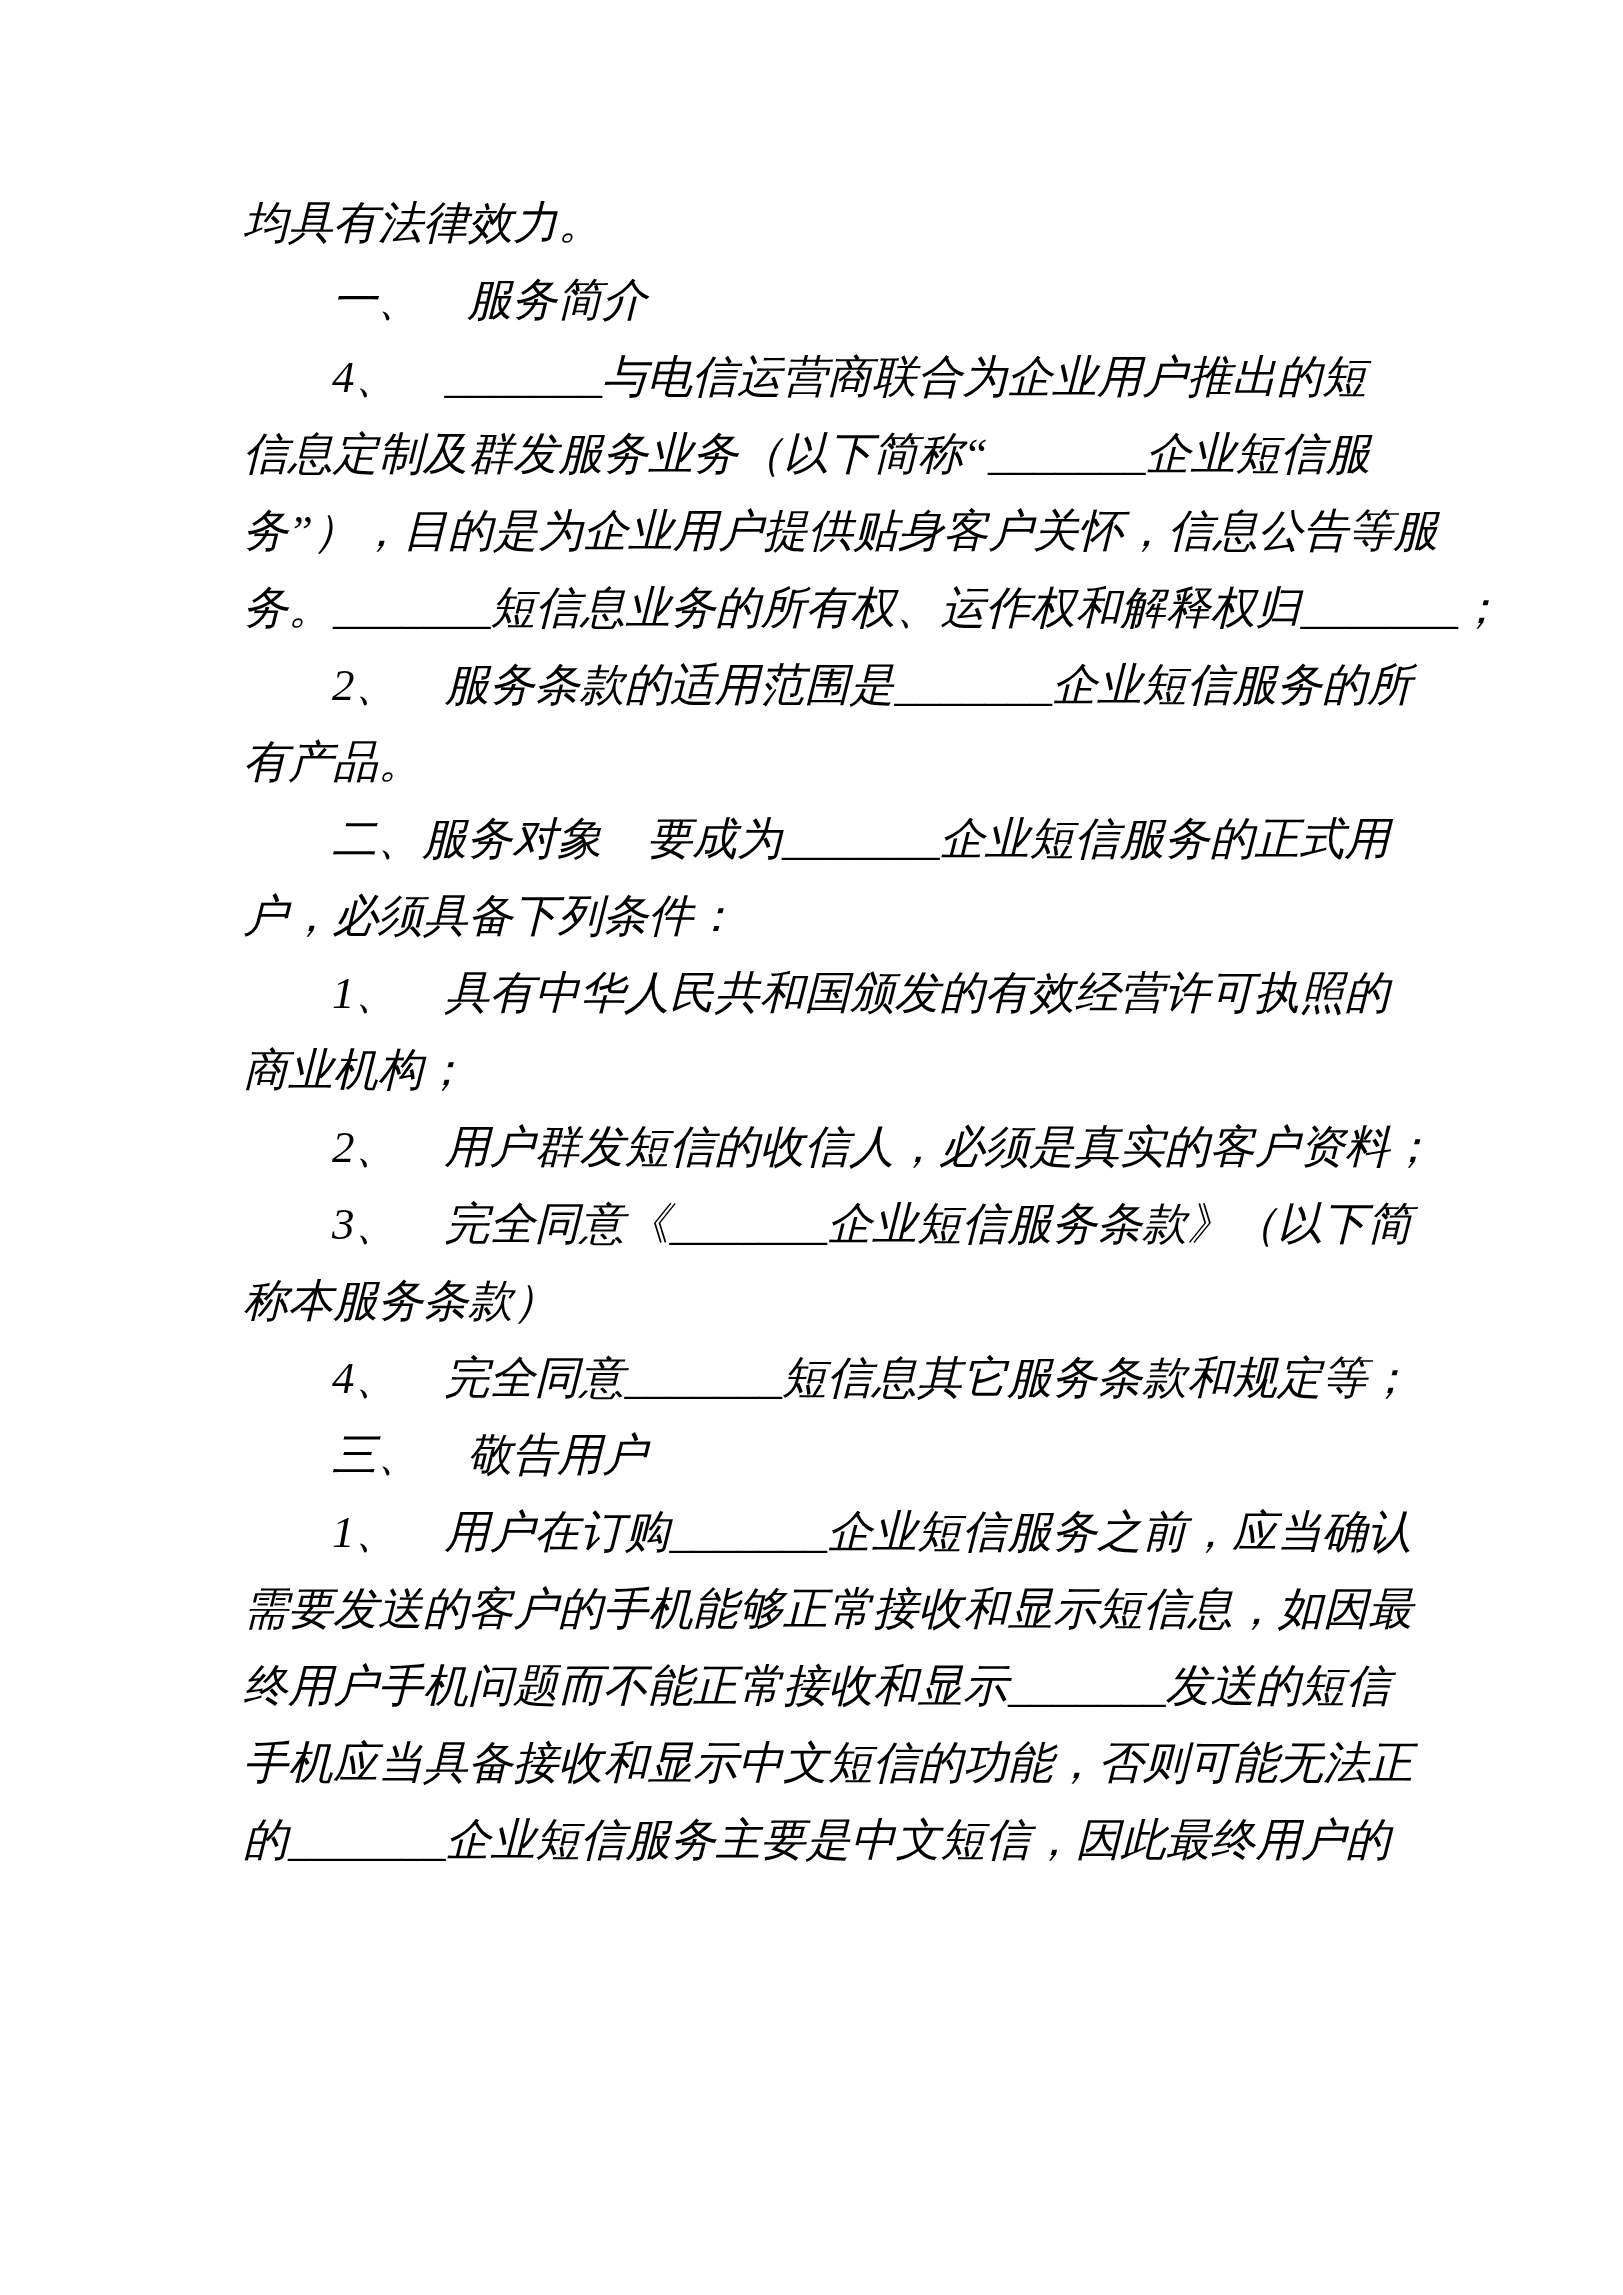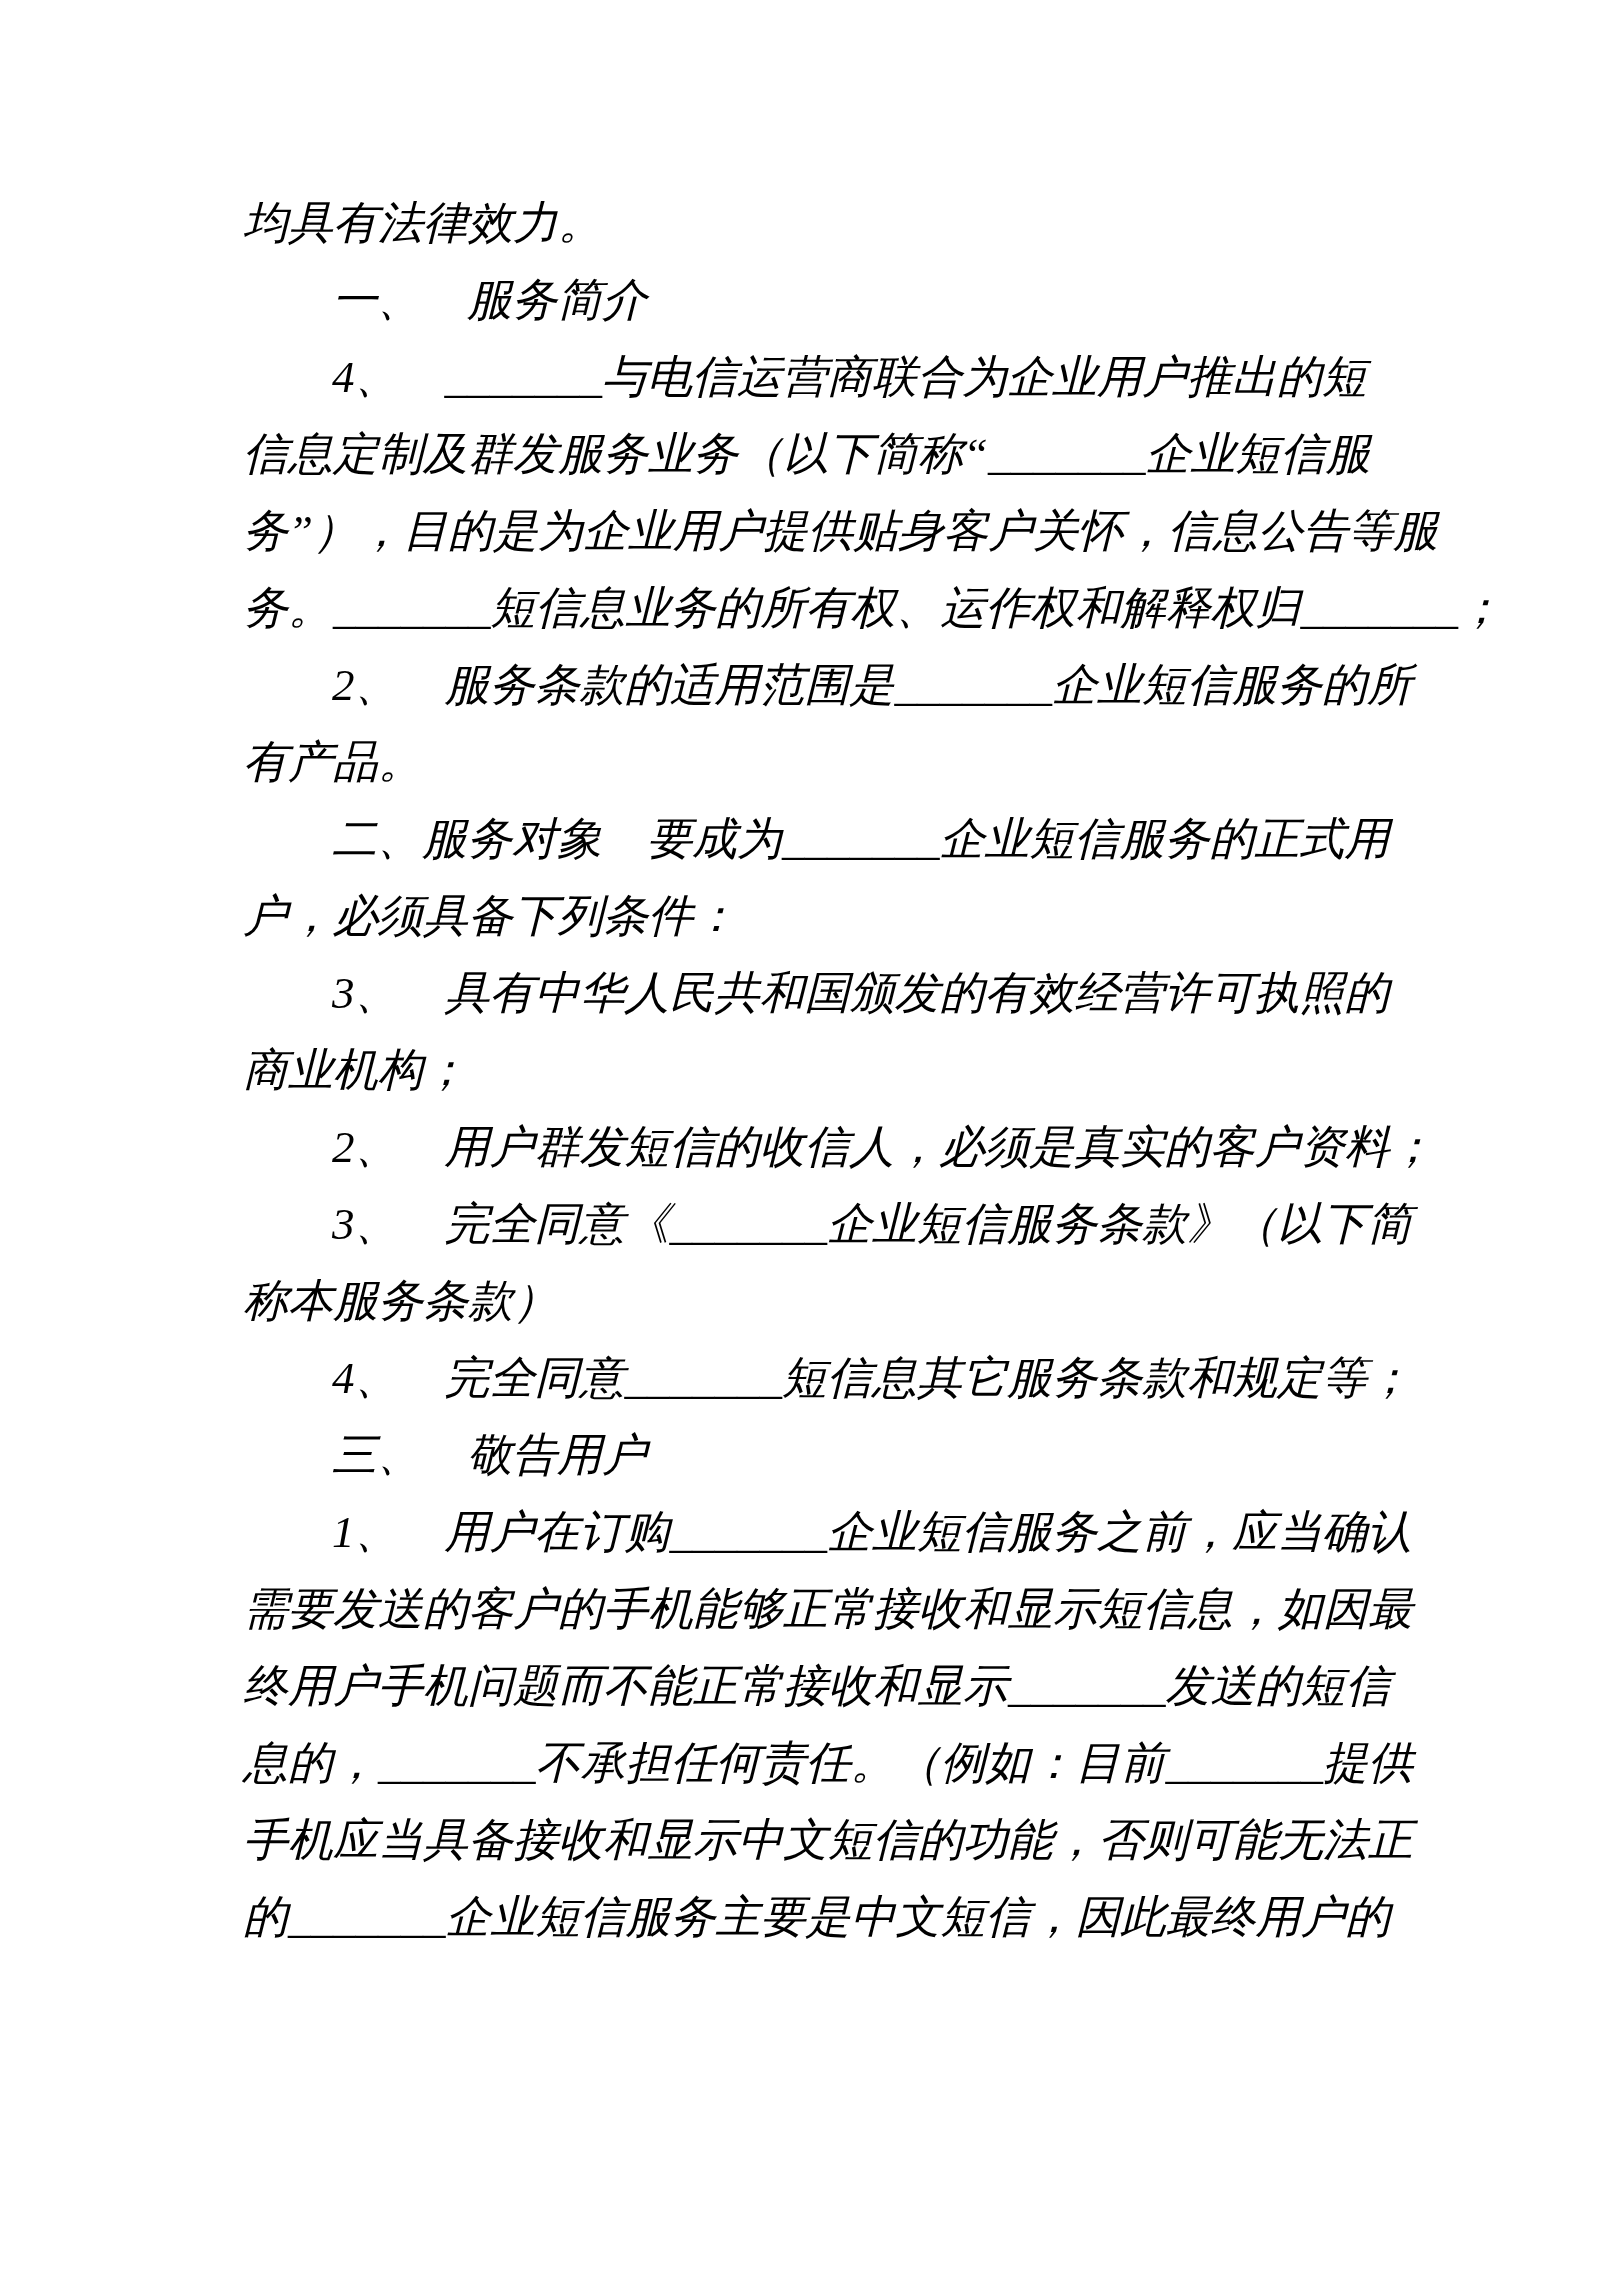--- a/index.html
+++ b/index.html
@@ -44,28 +44,27 @@
     <div class="line">均具有法律效力。</div>
     <div class="line indent">一、　服务简介</div>
     <div class="line indent">4、　_______与电信运营商联合为企业用户推出的短</div>
     <div class="line">信息定制及群发服务业务（以下简称“_______企业短信服</div>
     <div class="line">务”），目的是为企业用户提供贴身客户关怀，信息公告等服</div>
     <div class="line">务。_______短信息业务的所有权、运作权和解释权归_______；</div>
     <div class="line indent">2、　服务条款的适用范围是_______企业短信服务的所</div>
     <div class="line">有产品。</div>
     <div class="line indent">二、服务对象　要成为_______企业短信服务的正式用</div>
     <div class="line">户，必须具备下列条件：</div>
-    <div class="line indent">3、　具有中华人民共和国颁发的有效经营许可执照的</div>
+    <div class="line indent">1、　具有中华人民共和国颁发的有效经营许可执照的</div>
     <div class="line">商业机构；</div>
     <div class="line indent">2、　用户群发短信的收信人，必须是真实的客户资料；</div>
     <div class="line indent">3、　完全同意《_______企业短信服务条款》（以下简</div>
     <div class="line">称本服务条款）</div>
     <div class="line indent">4、　完全同意_______短信息其它服务条款和规定等；</div>
     <div class="line indent">三、　敬告用户</div>
     <div class="line indent">1、　用户在订购_______企业短信服务之前，应当确认</div>
     <div class="line">需要发送的客户的手机能够正常接收和显示短信息，如因最</div>
     <div class="line">终用户手机问题而不能正常接收和显示_______发送的短信</div>
-    <div class="line">息的，_______不承担任何责任。（例如：目前_______提供</div>
     <div class="line">手机应当具备接收和显示中文短信的功能，否则可能无法正</div>
     <div class="line">的_______企业短信服务主要是中文短信，因此最终用户的</div>
   </div>
 </div>
 
 
 </body></html>

